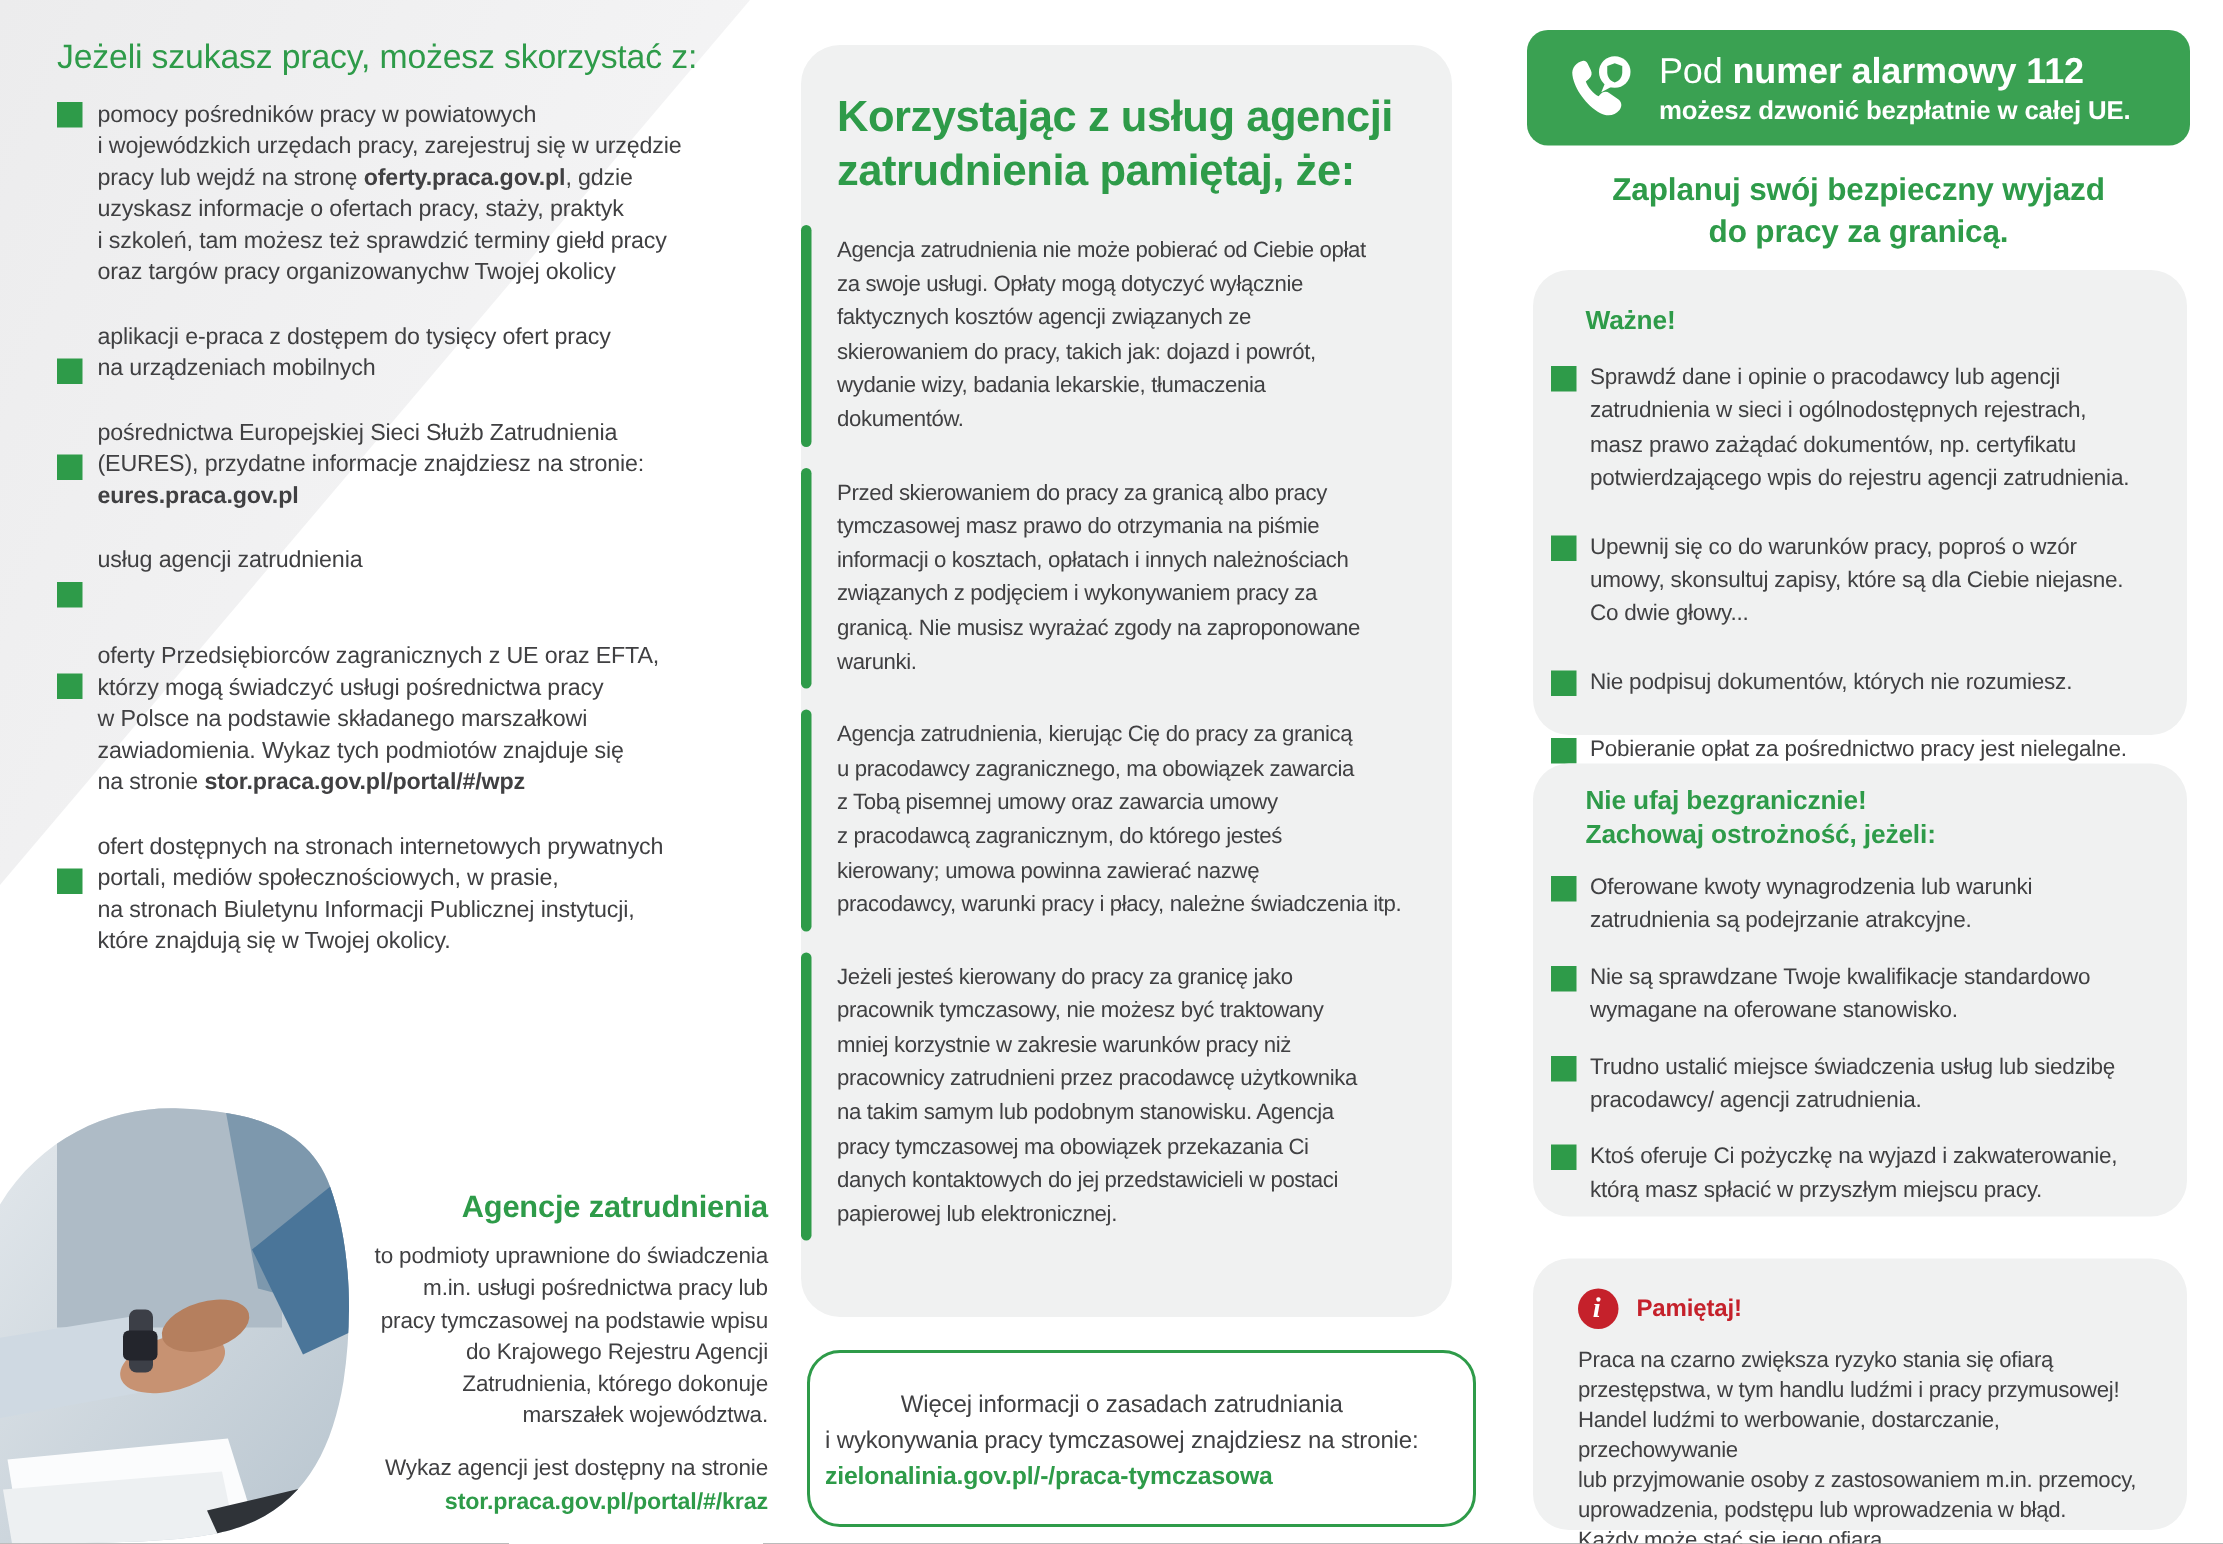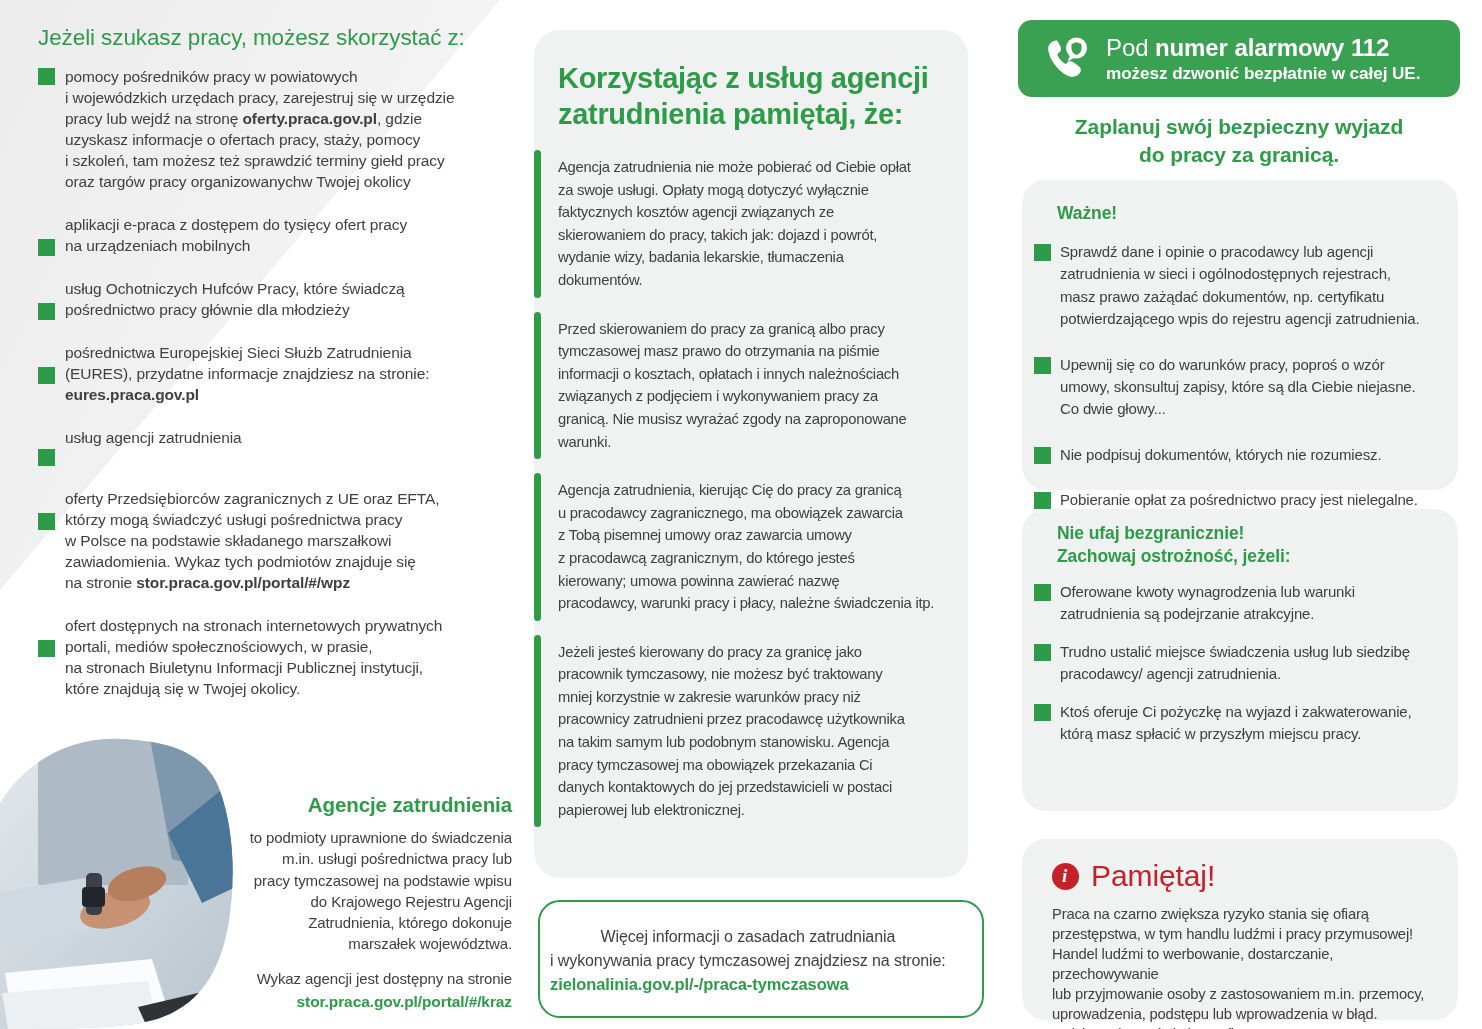--- a/index.html
+++ b/index.html
@@ -109,51 +109,46 @@
   .r-item .sq{margin-top:3px}
 
   .card-pamietaj{top:839px;height:181px;padding:20px 22px 0 30px}
   .remember-head{display:flex;align-items:center;gap:12px;margin-bottom:11px}
   .info-icon{
     width:27px;height:27px;border-radius:50%;background:var(--red);color:#fff;
     display:flex;align-items:center;justify-content:center;
     font-family:"Liberation Serif", serif;font-weight:700;font-size:19px;font-style:italic;
     padding-right:2px;
   }
-  .remember-title{color:var(--red);font-weight:400;font-size:30px}
+  .remember-title{color:var(--red);font-weight:700;font-size:16px}
   .remember-body{font-size:14.8px;line-height:20px;letter-spacing:-0.2px}
 </style>
 </head>
 <body>
 
 <div class="page">
 
   <div class="wedge"></div>
 
   <h1 class="left-title pre">Jeżeli szukasz pracy, możesz skorzystać z:</h1>
 
   <div class="left-list">
       <div class="b-item left-item">
         <span class="sq"></span>
         <span class="btext"><span>pomocy pośredników pracy w powiatowych
 i wojewódzkich urzędach pracy, zarejestruj się w urzędzie
 pracy lub wejdź na stronę </span><span class="bold">oferty.praca.gov.pl</span><span>, gdzie
-uzyskasz informacje o ofertach pracy, staży, pomocy
+uzyskasz informacje o ofertach pracy, staży, praktyk
 i szkoleń, tam możesz też sprawdzić terminy giełd pracy
 oraz targów pracy organizowanychw Twojej okolicy</span></span>
       </div>
       <div class="b-item left-item">
         <span class="sq"></span>
         <span class="btext"><span>aplikacji e-praca z dostępem do tysięcy ofert pracy
 na urządzeniach mobilnych</span></span>
-      </div>
-      <div class="b-item left-item">
-        <span class="sq"></span>
-        <span class="btext"><span>usług Ochotniczych Hufców Pracy, które świadczą
-pośrednictwo pracy głównie dla młodzieży</span></span>
       </div>
       <div class="b-item left-item">
         <span class="sq"></span>
         <span class="btext"><span>pośrednictwa Europejskiej Sieci Służb Zatrudnienia
 (EURES), przydatne informacje znajdziesz na stronie:
 </span><span class="bold">eures.praca.gov.pl</span></span>
       </div>
       <div class="b-item left-item">
         <span class="sq"></span>
         <span class="btext"><span>usług agencji zatrudnienia</span></span>
@@ -301,20 +296,25 @@
     <h3 class="card-title pre">Nie ufaj bezgranicznie!
 Zachowaj ostrożność, jeżeli:</h3>
     <div>
         <div class="b-item r-item">
           <span class="sq"></span>
           <span class="btext"><span>Oferowane kwoty wynagrodzenia lub warunki
 zatrudnienia są podejrzanie atrakcyjne.</span></span>
         </div>
         <div class="b-item r-item">
           <span class="sq"></span>
+          <span class="btext"><span>Nie są sprawdzane Twoje kwalifikacje standardowo
+wymagane na oferowane stanowisko.</span></span>
+        </div>
+        <div class="b-item r-item">
+          <span class="sq"></span>
           <span class="btext"><span>Trudno ustalić miejsce świadczenia usług lub siedzibę
 pracodawcy/ agencji zatrudnienia.</span></span>
         </div>
         <div class="b-item r-item">
           <span class="sq"></span>
           <span class="btext"><span>Ktoś oferuje Ci pożyczkę na wyjazd i zakwaterowanie,
 którą masz spłacić w przyszłym miejscu pracy.</span></span>
         </div>
       </div>
   </section>

